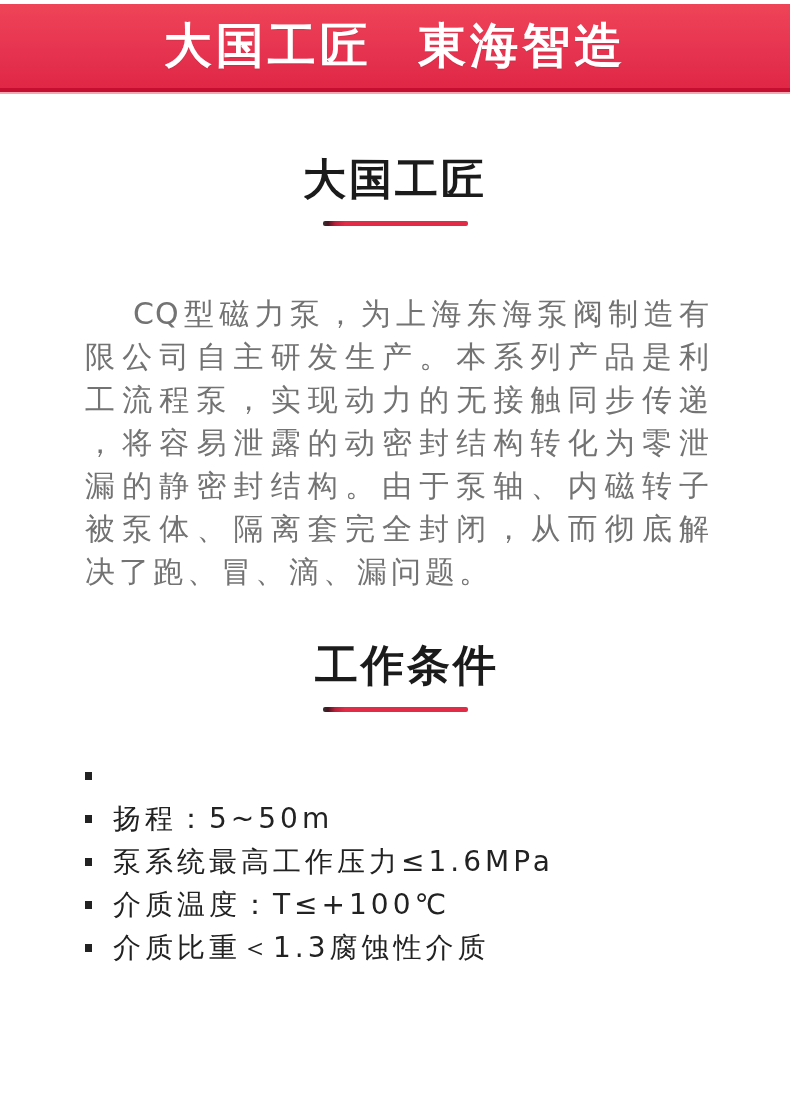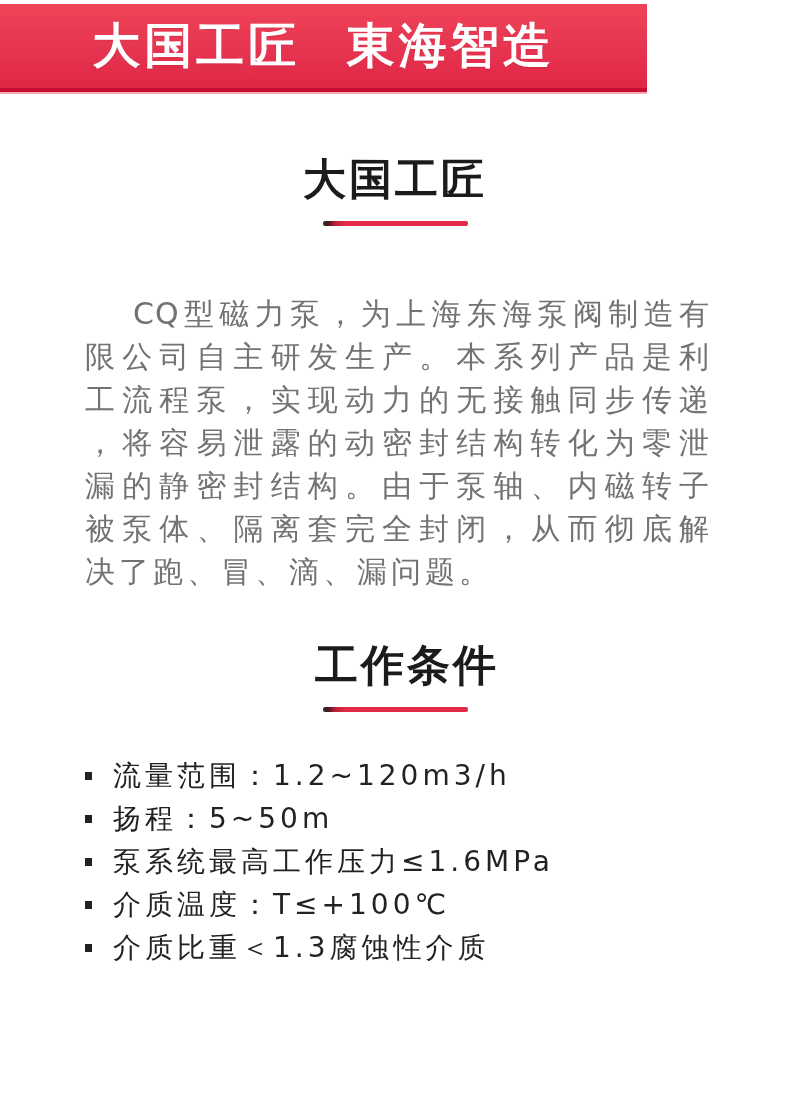--- a/index.html
+++ b/index.html
@@ -10,21 +10,21 @@
     font-family:"DejaVu Sans", sans-serif;
     color:#1e1e1e;
     overflow:hidden;
     position:relative;
   }
 
   
   .banner {
     margin-top:4px;
     height:88px;
-    width:647px;
+    width:790px;
     background:linear-gradient(180deg,#ef4458 0%, #e63450 55%, #e02745 100%);
     border-bottom:4px solid #c50f31;
     box-shadow:0 2px 0 rgba(233,60,85,.45);
     display:flex; align-items:center; justify-content:center;
   }
   .banner-title {
     color:#ffffff;
     font-size:48px;
     font-weight:bold;
     letter-spacing:4px;
@@ -109,21 +109,20 @@
   <div class="para-line">被泵体、隔离套完全封闭，从而彻底解</div>
   <div class="para-line last">决了跑、冒、滴、漏问题。</div>
 </div>
 
 <h1 class="section-title title-conditions">工作条件</h1>
 <div class="title-underline"></div>
 
 <ul class="cond-list">
   <li class="cond-item">
     <span class="bullet-dot"></span>
-    <span>流量范围：1.2~120m3/h</span>
   </li>
   <li class="cond-item">
     <span class="bullet-dot"></span>
     <span>扬程：5~50m</span>
   </li>
   <li class="cond-item">
     <span class="bullet-dot"></span>
     <span>泵系统最高工作压力≤1.6MPa</span>
   </li>
   <li class="cond-item">

